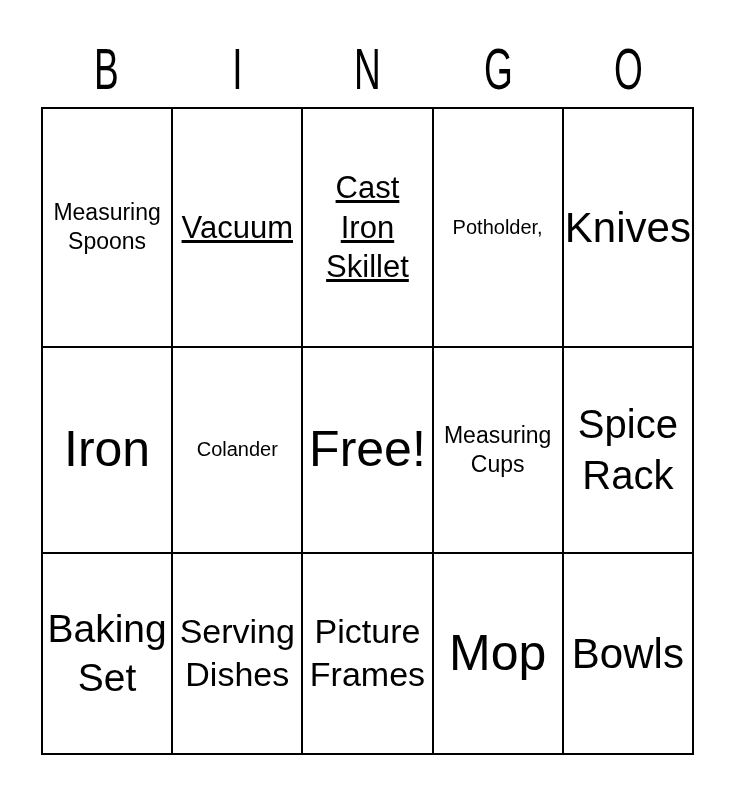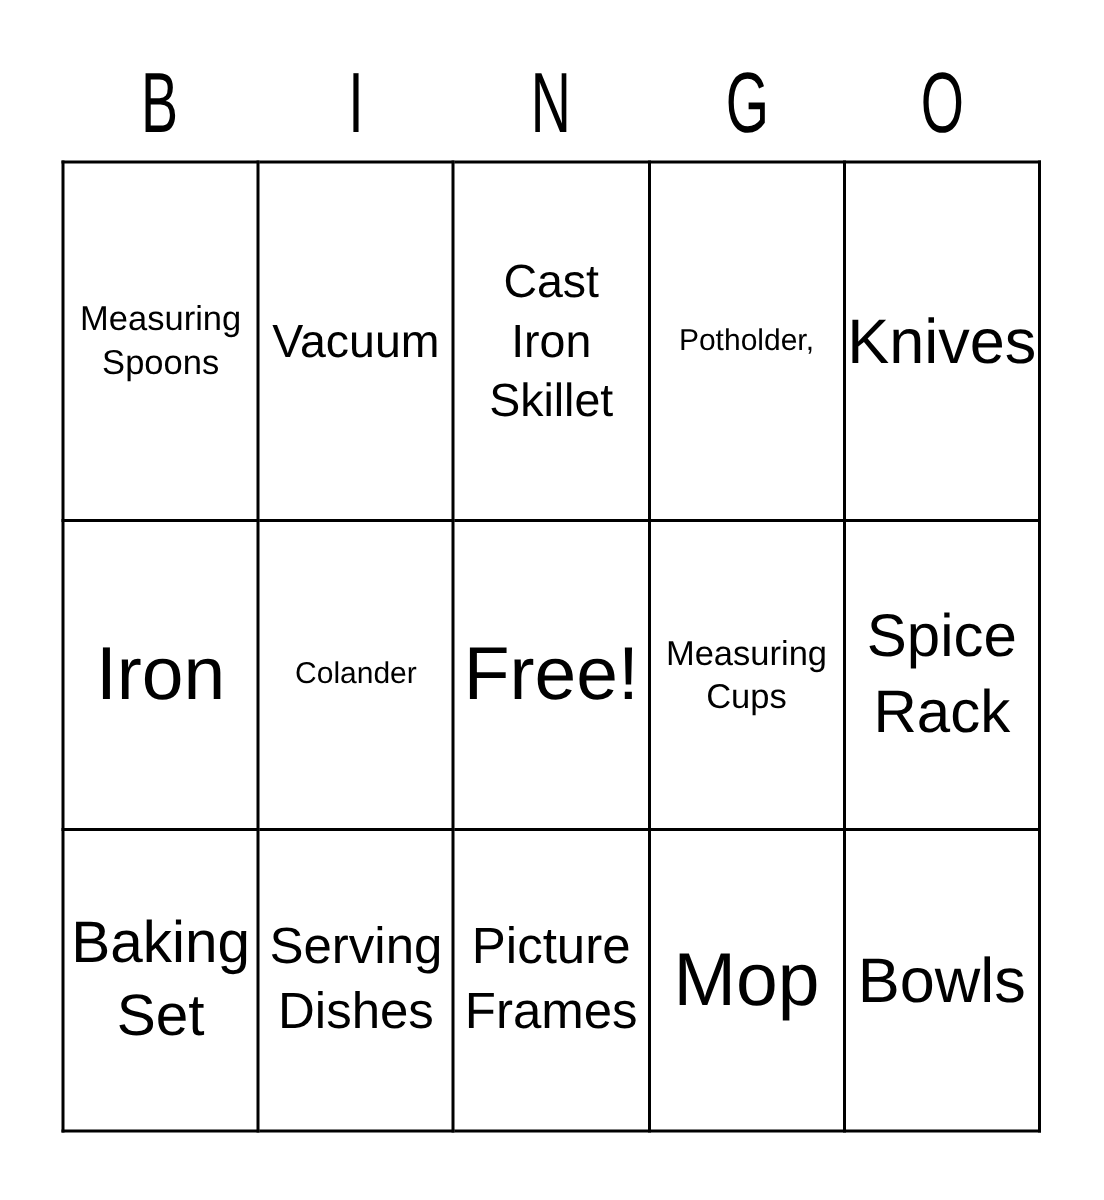--- a/index.html
+++ b/index.html
@@ -40,21 +40,21 @@
     border: 2px solid #000000;
     text-align: center;
     vertical-align: middle;
     padding: 0;
     white-space: pre-line;
     line-height: 1.27;
     overflow: hidden;
   }
   .t-xs   { font-size: 23px; }
   .t-s    { font-size: 20px; }
-  .t-m    { font-size: 31px; }
+  .t-m    { font-size: 31px; text-decoration: underline; }
   .t-ml   { font-size: 34px; }
   .t-l    { font-size: 39px; }
   .t-xl   { font-size: 42px; }
   .t-xxl  { font-size: 40px; }
   .t-xxxl { font-size: 50px; }
 </style>
 </head>
 <body>
 
 <div class="card">

